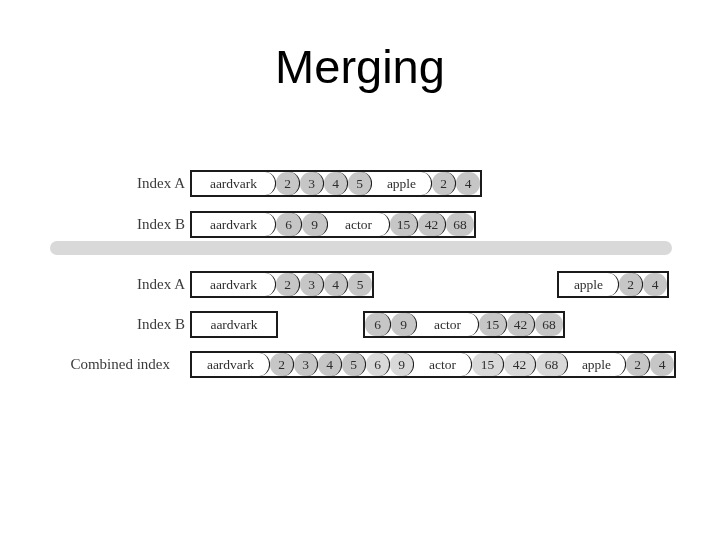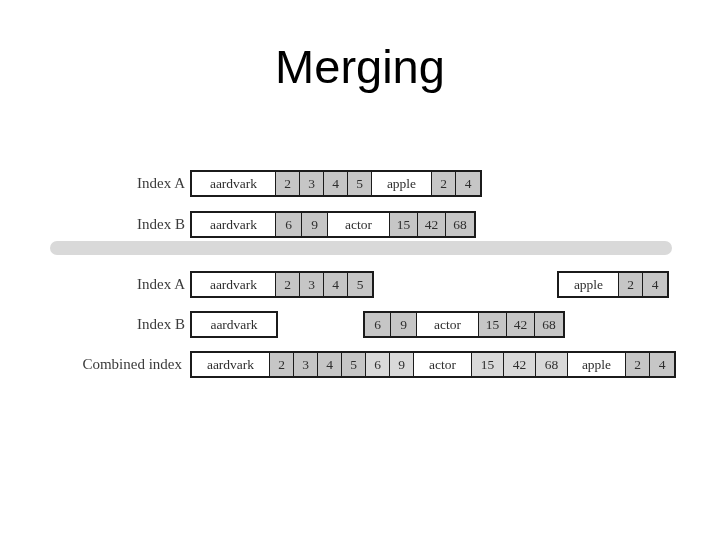--- a/index.html
+++ b/index.html
@@ -70,20 +70,21 @@
     display: flex;
     align-items: center;
     justify-content: center;
     font-family: "Liberation Serif", serif;
     font-size: 13.5px;
     color: #2e2e2e;
     border-right: 1px solid #1b1b1b;
     background: #ffffff;
     white-space: nowrap;
     overflow: hidden;
+    border-radius: 11px;
   }
   .cell:last-child {
     border-right: none;
   }
   .cell.term {
     background: #ffffff;
   }
   .cell.num {
     background: #c6c6c6;
   }
@@ -155,21 +156,21 @@
         <div class="cell-group" style="left: 363px;">
           <div class="cell num" style="width: 26px; flex: 0 0 26px; background: rgb(198, 198, 198);">6</div>
           <div class="cell num" style="width: 26px; flex: 0 0 26px; background: rgb(198, 198, 198);">9</div>
           <div class="cell term" style="width: 62px; flex: 0 0 62px; background: rgb(255, 255, 255);">actor</div>
           <div class="cell num" style="width: 28px; flex: 0 0 28px; background: rgb(198, 198, 198);">15</div>
           <div class="cell num" style="width: 28px; flex: 0 0 28px; background: rgb(198, 198, 198);">42</div>
           <div class="cell num" style="width: 28px; flex: 0 0 28px; background: rgb(198, 198, 198);">68</div>
         </div>
       </div>
       <div class="diagram-row" style="left: 0px; top: 351px; width: 720px;">
-        <div class="row-label" style="right: 538px;">Combined index</div>
+        <div class="row-label" style="right: 550px;">Combined index</div>
         <div class="cell-group" style="left: 190px;">
           <div class="cell term" style="width: 78px; flex: 0 0 78px; background: rgb(255, 255, 255);">aardvark</div>
           <div class="cell num" style="width: 24px; flex: 0 0 24px; background: rgb(198, 198, 198);">2</div>
           <div class="cell num" style="width: 24px; flex: 0 0 24px; background: rgb(198, 198, 198);">3</div>
           <div class="cell num" style="width: 24px; flex: 0 0 24px; background: rgb(198, 198, 198);">4</div>
           <div class="cell num" style="width: 24px; flex: 0 0 24px; background: rgb(198, 198, 198);">5</div>
           <div class="cell num-light" style="width: 24px; flex: 0 0 24px; background: rgb(217, 217, 217);">6</div>
           <div class="cell num-light" style="width: 24px; flex: 0 0 24px; background: rgb(217, 217, 217);">9</div>
           <div class="cell term" style="width: 58px; flex: 0 0 58px; background: rgb(255, 255, 255);">actor</div>
           <div class="cell num-light" style="width: 32px; flex: 0 0 32px; background: rgb(217, 217, 217);">15</div>

